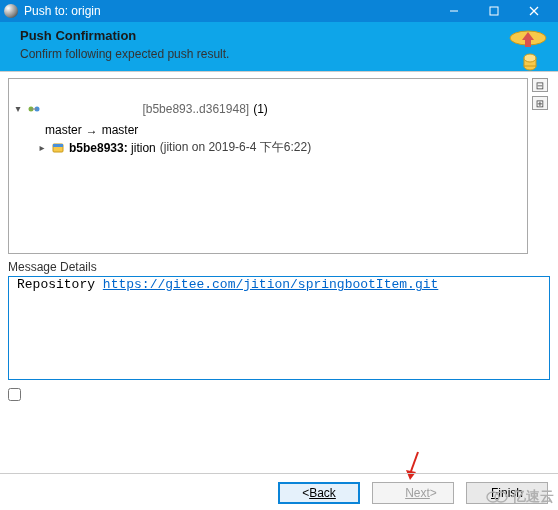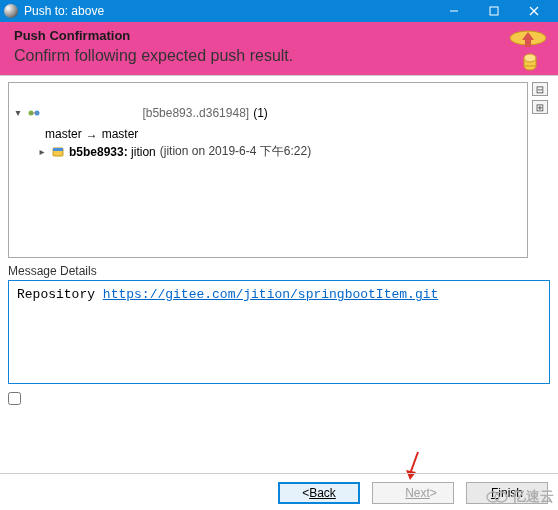--- a/index.html
+++ b/index.html
@@ -3,60 +3,60 @@
   <meta charset="utf-8">
   <style>
     * { box-sizing: border-box; margin: 0; padding: 0; }
     body { font-family: "Segoe UI", Tahoma, sans-serif; font-size: 12px; background: #fff; width: 558px; height: 510px; overflow: hidden; position: relative; }
     .titlebar { height: 22px; background: #0a84d8; color: #fff; display: flex; align-items: center; padding: 0 4px; }
     .titlebar .appicon { width: 14px; height: 14px; border-radius: 50%; background: radial-gradient(circle at 30% 30%, #fff, #888 60%, #222); margin-right: 6px; }
     .titlebar .title { flex: 1; font-size: 12px; }
     .titlebar .winbtns { display: flex; gap: 0; }
     .titlebar .winbtn { width: 40px; height: 22px; display: flex; align-items: center; justify-content: center; color: #fff; }
     .titlebar .winbtn svg { width: 10px; height: 10px; }
-    .header { padding: 6px 10px 10px 14px; border-bottom: 1px solid #ccc; position: relative; background: #ec4899; }
+    .header { padding: 6px 10px 10px 20px; border-bottom: 1px solid #ccc; position: relative; background: #0ea5e9; }
     .header h1 { font-size: 13px; font-weight: 700; color: #1a1a1a; margin-bottom: 4px; }
-    .header p { font-size: 16px; color: #333; }
+    .header p { font-size: 12px; color: #333; }
     .header .bigicon { position: absolute; right: 10px; top: 4px; width: 40px; height: 54px; }
     .content { padding: 6px 8px; }
     .treebox { border: 1px solid #a9a9a9; height: 176px; background: #fff; position: relative; }
     .treerow { display: flex; align-items: center; padding: 1px 4px; gap: 4px; font-size: 12px; }
     .treerow .tw { width: 10px; height: 10px; display: flex; align-items: center; justify-content: center; font-size: 10px; color: #555; }
     .decor { width: 14px; height: 14px; display: inline-flex; align-items: center; justify-content: center; }
     .branchtext { color: #000; margin-top: 43px; }
     .commitref { color: #666; text-align: center; }
     .count { color: #000; }
     .indent { width: 20px; }
     .commitmsg { color: #000; }
     .commitmeta { color: #404040; }
     .sidebtns { position: absolute; right: -20px; top: 0; display: flex; flex-direction: column; gap: 4px; }
     .sidebtn { width: 16px; height: 14px; border: 1px solid #999; background: #f5f5f5; display: flex; align-items: center; justify-content: center; font-size: 10px; color: #444; }
     .treewrap { position: relative; margin-right: 22px; }
     .msglabel { margin-top: 6px; font-size: 12px; color: #333; }
-    .msgbox { border: 1px solid #0a84d8; background: #fff; height: 104px; padding: 6px 8px; font-family: Consolas, "Courier New", monospace; font-size: 13px; margin-top: 2px; }
+    .msgbox { border: 1px solid #0a84d8; background: #fff; height: 104px; padding: 0 8px; font-family: Consolas, "Courier New", monospace; font-size: 13px; margin-top: 2px; }
     .msgbox .repo { color: #000; }
     .msgbox a { color: #0066cc; text-decoration: underline; }
     .checks { margin-top: 8px; }
     .checkrow { display: flex; align-items: center; gap: 4px; font-size: 12px; color: #222; margin-bottom: 2px; }
     .checkrow input { width: 13px; height: 13px; }
     .buttonbar { position: absolute; bottom: 6px; left: 0; right: 0; border-top: 1px solid #ccc; padding: 8px 10px 0 10px; display: flex; justify-content: flex-end; gap: 12px; }
     .btn { min-width: 82px; height: 22px; border: 1px solid #adadad; background: #e9e9e9; font-size: 12px; color: #000; display: flex; align-items: center; justify-content: center; cursor: pointer; }
     .btn.default { border: 2px solid #0a84d8; background: #e5f1fb; }
     .btn.disabled { color: #a0a0a0; background: #f4f4f4; cursor: default; padding-left: 16px; }
     .mn { text-decoration: underline; }
     .arrow-annotation { position: absolute; bottom: 28px; right: 134px; }
     .watermark { position: absolute; bottom: 4px; right: 4px; display: flex; align-items: center; gap: 4px; font-size: 14px; color: #b0b0b0; font-weight: 700; }
     .watermark .wlogo { width: 22px; height: 14px; }
   </style>
 </head>
 <body>
 
 <div class="titlebar">
   <span class="appicon"></span>
-  <span class="title">Push to: above</span>
+  <span class="title">Push to: origin</span>
   <div class="winbtns">
     <div class="winbtn">
         <svg viewBox="0 0 10 10">
           <line x1="1" y1="5" x2="9" y2="5" stroke="#fff" stroke-width="1"></line>
         </svg>
       </div>
     <div class="winbtn">
         <svg viewBox="0 0 10 10">
           <rect x="1" y="1" width="8" height="8" fill="none" stroke="#fff" stroke-width="1"></rect>
         </svg>

